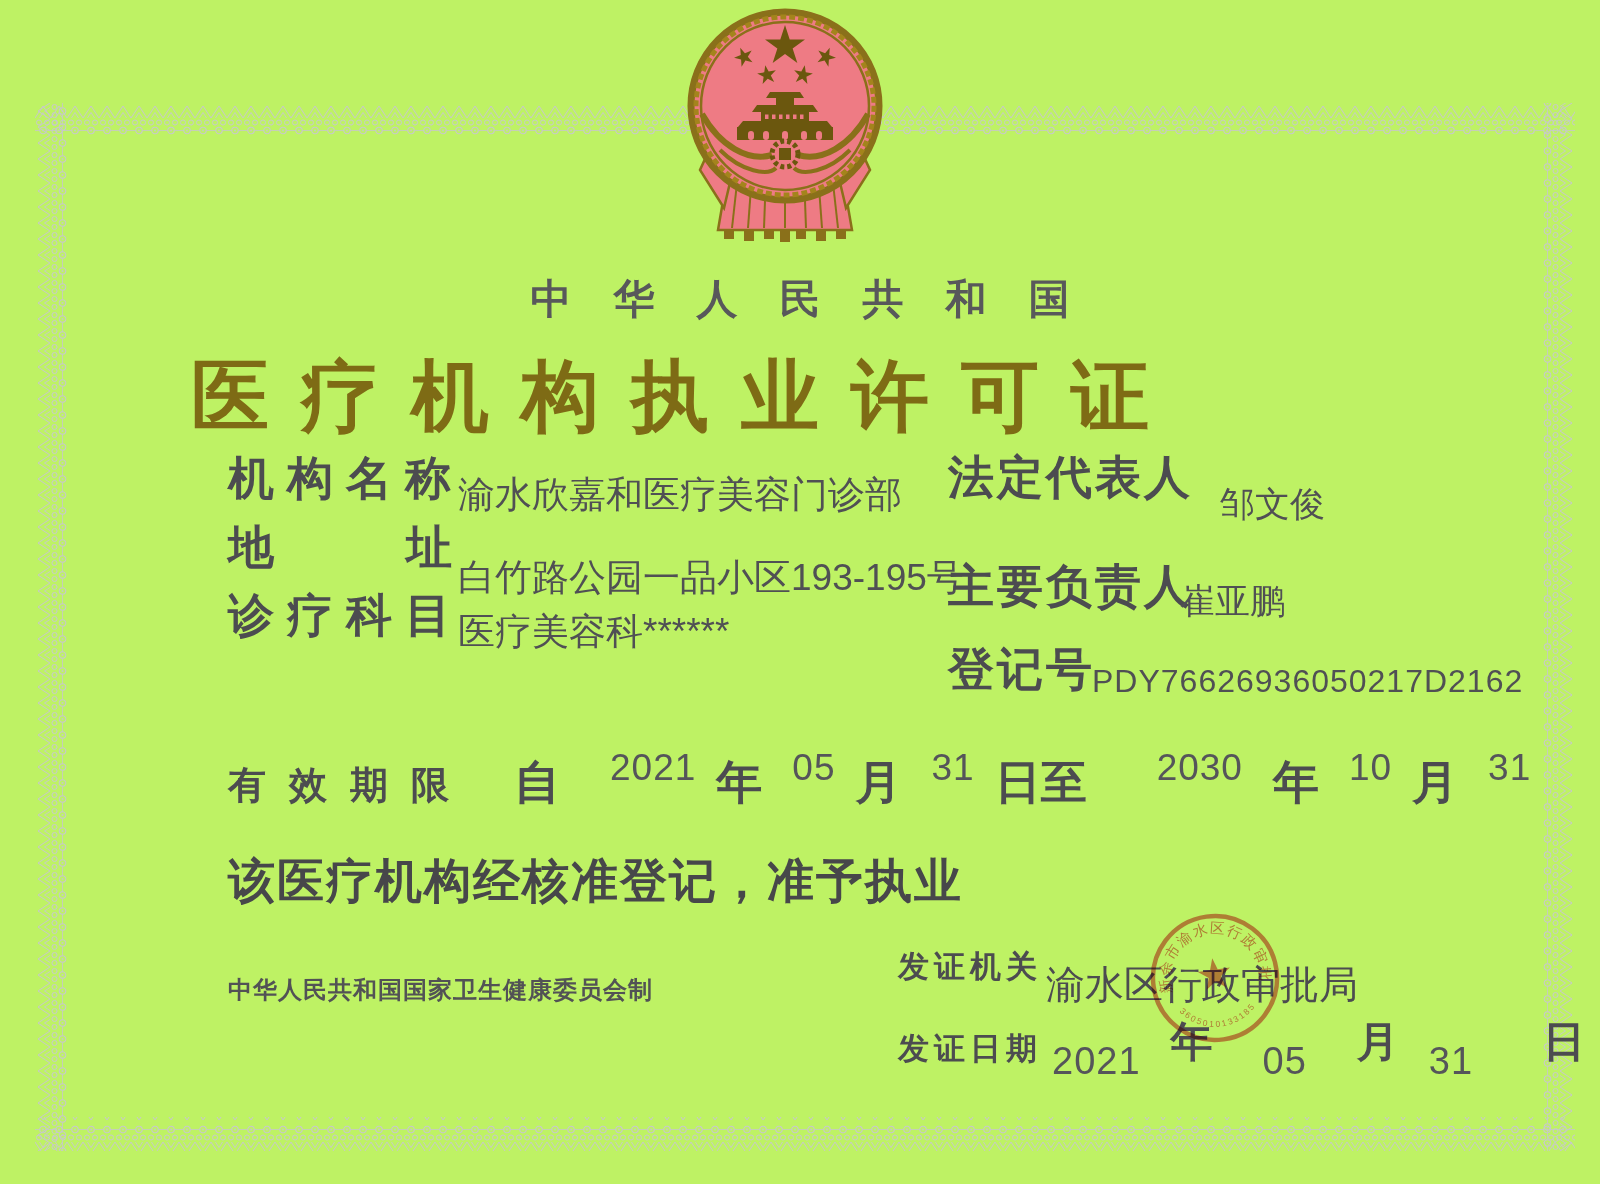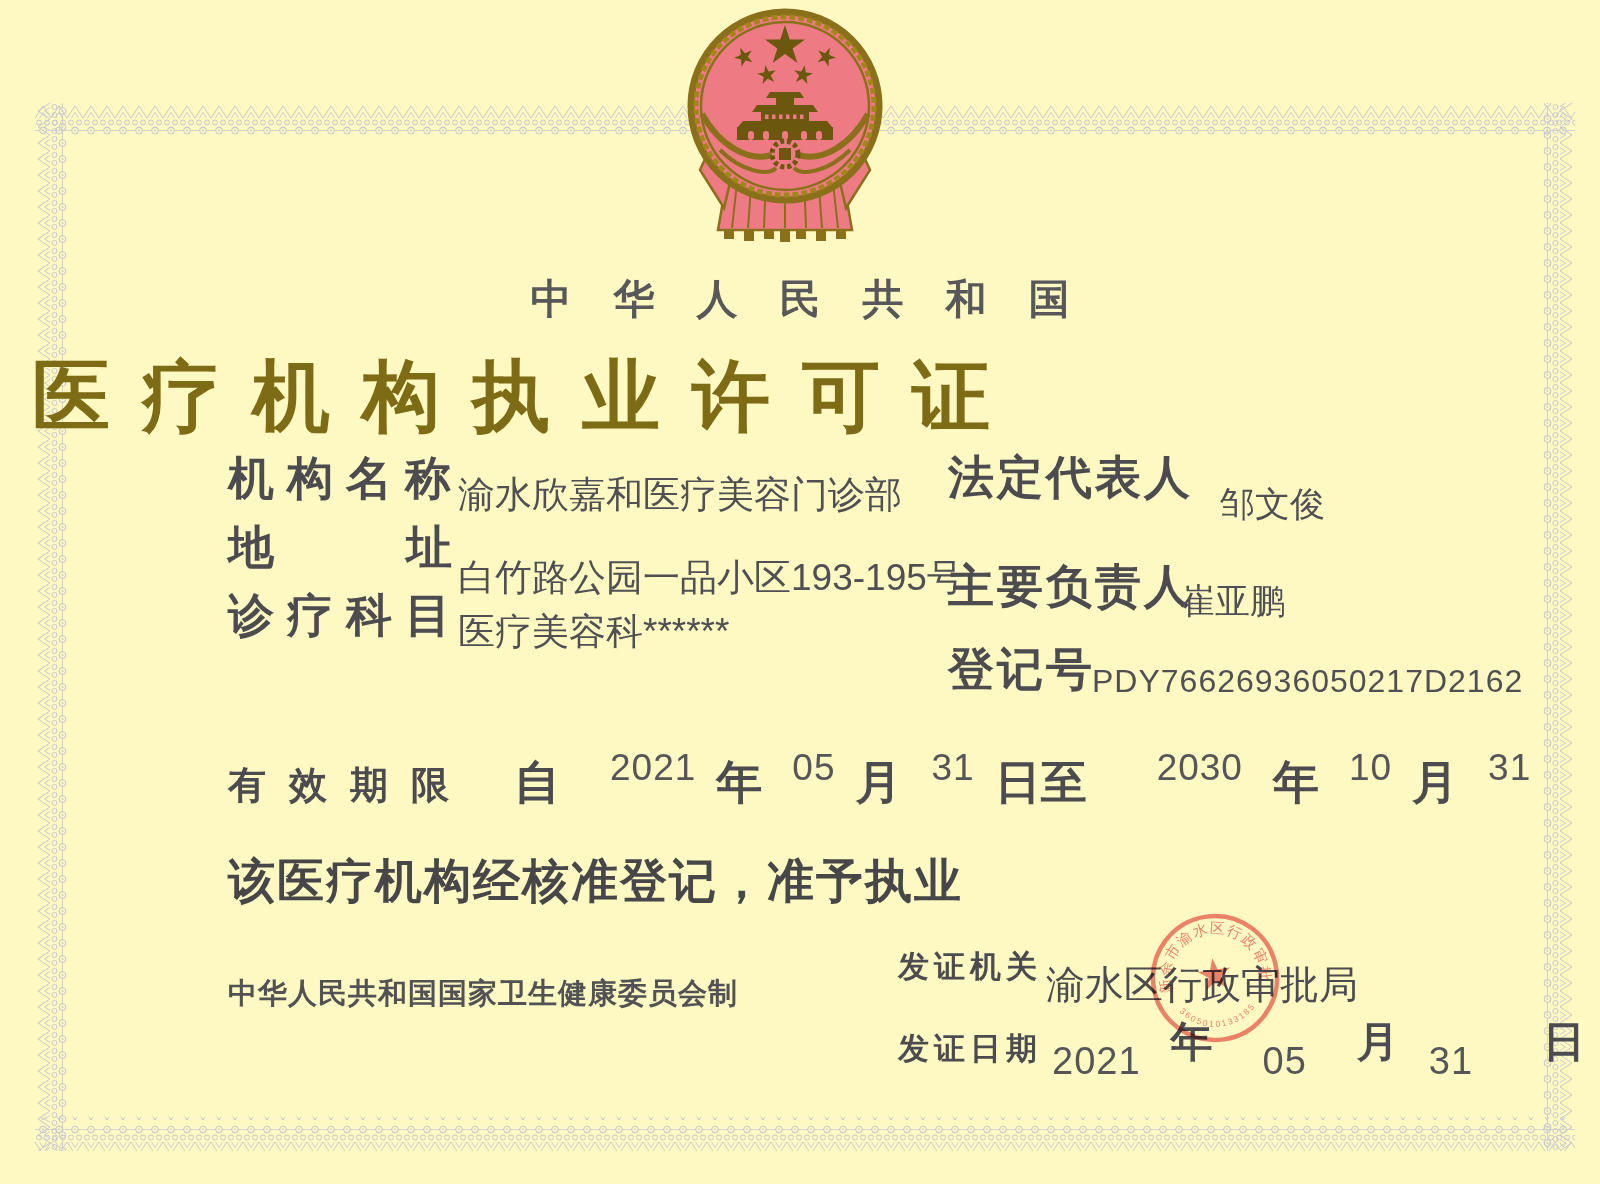--- a/index.html
+++ b/index.html
@@ -1,29 +1,29 @@
 <!DOCTYPE html>
 <html><head>
 <meta charset="utf-8">
 <style>
   html,body{margin:0;padding:0;background:#ffffff;}
-  .page{position:relative;width:1600px;height:1184px;background:#fef9c3;overflow:hidden;
+  .page{position:relative;width:1600px;height:1184px;background:#bef264;overflow:hidden;
         font-family:"Liberation Serif","DejaVu Serif",serif;color:#4f4f52;}
 
   
   .frame{position:absolute;left:35px;top:103px;z-index:1;}
 
   
   .emblem{position:absolute;left:676px;top:4px;z-index:2;}
 
   
   .country{position:absolute;top:272px;left:0;width:1600px;text-align:center;
            font-family:"Liberation Sans","DejaVu Sans",sans-serif;font-weight:bold;
            font-size:41px;letter-spacing:42px;text-indent:42px;color:#58585b;z-index:3;}
-  .title{position:absolute;top:345px;left:0;width:1340px;text-align:left;
+  .title{position:absolute;top:345px;left:0;width:1340px;text-align:center;
          font-weight:bold;font-size:78px;letter-spacing:32px;text-indent:32px;
          color:#7e6b15;z-index:3;}
 
   
   .lbl{position:absolute;font-weight:600;font-size:46px;color:#4c4c50;white-space:nowrap;z-index:3;}
   .ls4{letter-spacing:13px;}      
   .ls2{letter-spacing:132px;}     
   .ls5{letter-spacing:3px;}
   .val{position:absolute;font-family:"Liberation Sans","DejaVu Sans",sans-serif;
        font-size:37px;color:#505054;white-space:nowrap;z-index:3;}
@@ -41,21 +41,21 @@
   .validity{position:absolute;left:228px;top:752px;white-space:nowrap;z-index:3;}
   .validity .vlbl{font-weight:600;font-size:38px;letter-spacing:23px;color:#4c4c50;margin-right:38px;}
   .validity .unit{font-weight:600;font-size:46px;color:#4c4c50;}
   .validity .num{display:inline-block;font-family:"Liberation Sans","DejaVu Sans",sans-serif;
                  font-size:37px;color:#55555a;transform:translateY(-18px);letter-spacing:1px;}
   .mr-s{margin-right:16px;} .mr-m{margin-right:26px;} .mr-l{margin-right:46px;} .mr-xl{margin-right:66px;}
 
   
   .statement{position:absolute;left:228px;top:850px;font-family:"Liberation Sans","DejaVu Sans",sans-serif;
              font-weight:bold;font-size:47px;letter-spacing:2px;color:#47474a;z-index:3;}
-  .maker{position:absolute;left:228px;top:974px;font-weight:bold;font-size:29px;
+  .maker{position:absolute;left:228px;top:974px;font-weight:bold;font-size:24px;
          letter-spacing:1px;color:#525255;z-index:3;}
   .auth-lbl{position:absolute;left:898px;top:946px;font-weight:bold;font-size:31px;
             letter-spacing:5px;color:#4c4c50;z-index:3;}
   .auth-val{position:absolute;left:1046px;top:958px;font-family:"Liberation Sans","DejaVu Sans",sans-serif;
             font-size:39px;color:#4c4c50;z-index:3;}
   .date-lbl{position:absolute;left:898px;top:1028px;font-weight:bold;font-size:31px;
             letter-spacing:5px;color:#4c4c50;z-index:3;}
   .date-vals{position:absolute;left:1052px;top:1014px;white-space:nowrap;z-index:3;}
   .date-vals .unit{font-weight:600;font-size:42px;color:#4c4c50;}
   .date-vals .num{display:inline-block;font-family:"Liberation Sans","DejaVu Sans",sans-serif;

